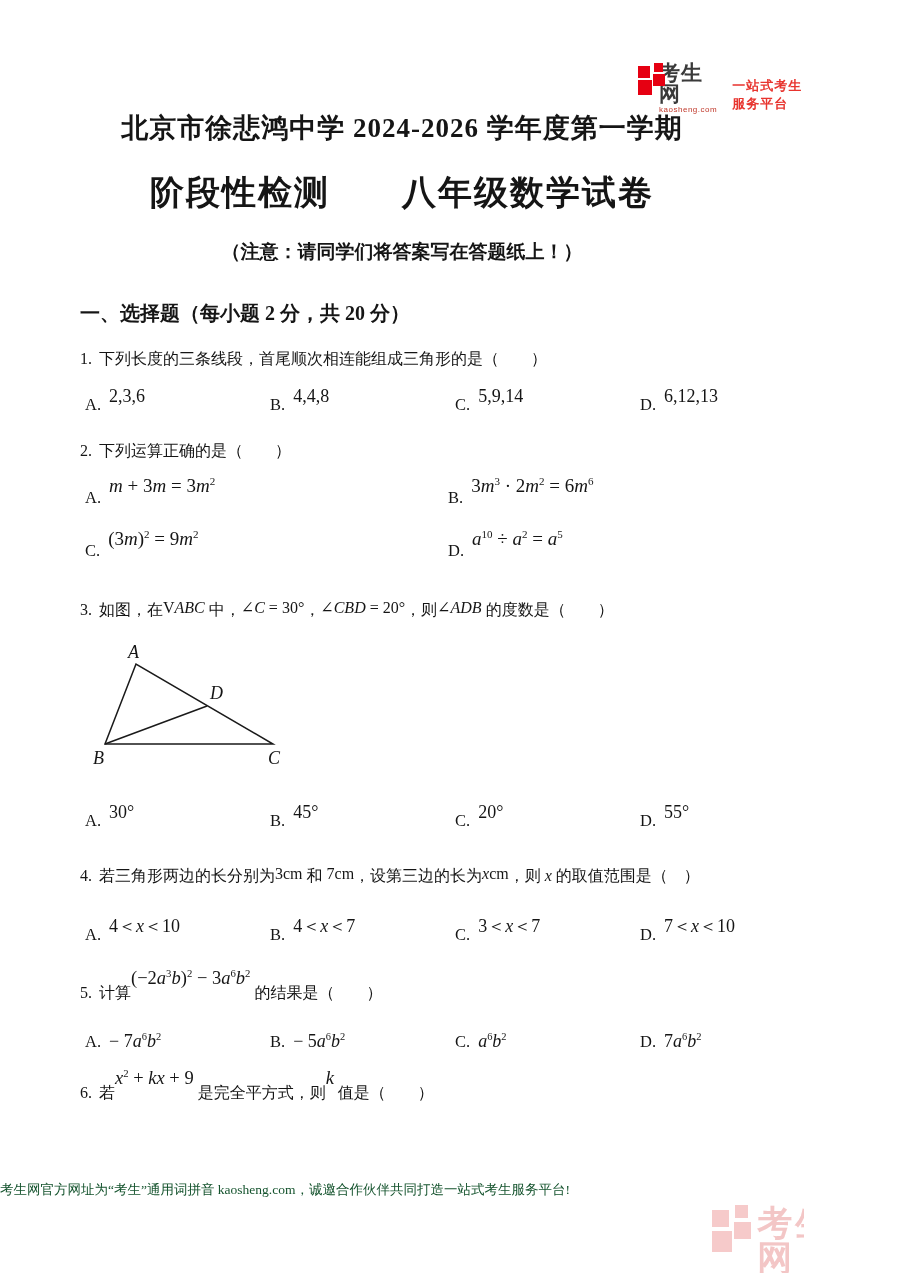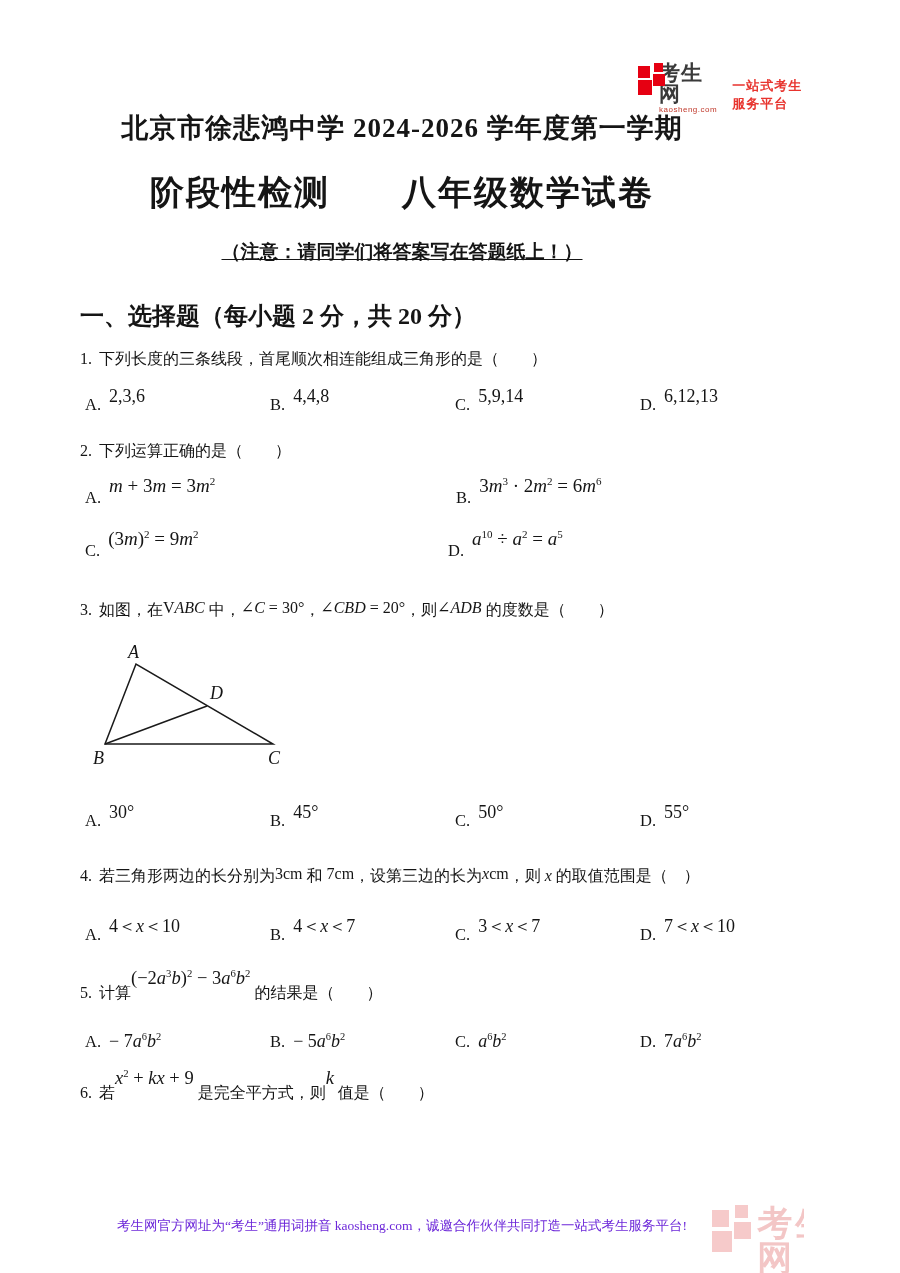--- a/index.html
+++ b/index.html
@@ -15,51 +15,51 @@
   .mark .s3{left:16px;top:1px;width:9px;height:9px;}
   .mark .s4{left:15px;top:12px;width:12px;height:12px;}
   .brandcol{margin-left:4px;line-height:1;}
   .brandname{font-family:"Liberation Sans","DejaVu Sans",sans-serif;font-size:21px;font-weight:700;color:#3a3a3a;letter-spacing:1px;}
   .branddomain{font-family:"Liberation Sans",sans-serif;font-size:8px;color:#c0392b;margin-top:2px;letter-spacing:.5px;}
   .tagline{font-family:"Liberation Sans",sans-serif;font-size:13px;font-weight:700;color:#e8342e;margin-left:15px;margin-top:15px;letter-spacing:1px;}
 
   
   .t1{position:absolute;left:0;top:110px;width:100%;text-align:center;font-size:27px;font-weight:700;letter-spacing:1px;}
   .t2{position:absolute;left:0;top:170px;width:100%;text-align:center;font-size:34px;font-weight:700;letter-spacing:2px;}
-  .notice{position:absolute;left:0;top:239px;width:100%;text-align:center;font-size:19px;font-weight:700;text-decoration:underline;}
-  .sec{position:absolute;left:80px;top:300px;font-size:24px;font-weight:700;}
+  .notice{position:absolute;left:0;top:239px;width:100%;text-align:center;font-size:19px;font-weight:700;}
+  .sec{position:absolute;left:80px;top:300px;font-size:20px;font-weight:700;}
 
   
   .stem{position:absolute;left:80px;font-size:16px;white-space:nowrap;}
   .qnum{margin-right:7px;}
   .fm{font-size:16px;position:relative;top:-2px;}
   .fmb{font-size:18.5px;position:relative;top:-14px;}
   sup{font-size:.58em;line-height:0;vertical-align:super;}
   i{font-style:italic;}
 
   .opts{position:absolute;left:85px;display:grid;white-space:nowrap;}
   .opts4{grid-template-columns:185px 185px 185px auto;}
   .opts2{grid-template-columns:363px auto;}
   .opt .label{font-size:16.5px;}
   .opt .val{font-size:18px;margin-left:8px;display:inline-block;}
   .opts2 .opt .val{font-size:19px;}
   .lift8 .val{position:relative;top:-8px;}
   .lift11 .val{position:relative;top:-11px;}
 
   #q1-stem{top:349px;} #q1-opts{top:394px;}
-  #q2-stem{top:441px;} #q2-opts-r1{top:486px;gap:8px;} #q2-opts-r2{top:539px;}
+  #q2-stem{top:441px;} #q2-opts-r1{top:486px;} #q2-opts-r2{top:539px;}
   #q3-stem{top:600px;} #q3-fig{position:absolute;left:82px;top:642px;} #q3-opts{top:810px;}
   #q4-stem{top:866px;} #q4-opts{top:922px;}
   #q5-stem{top:982px;} #q5-opts{top:1031px;}
   #q6-stem{top:1082px;}
 
   .figlabel{font-family:"Liberation Serif",serif;font-style:italic;font-size:18px;fill:#151515;}
 
   
-  .footer{position:absolute;left:0;top:1181px;width:100%;text-align:center;font-size:13.5px;color:#6d28d9;margin-top:36px;}
+  .footer{position:absolute;left:0;top:1181px;width:100%;text-align:left;font-size:13.5px;color:#14532d;}
   .wm{position:absolute;left:712px;top:1205px;display:flex;align-items:flex-start;}
   .wm .mark{width:44px;height:48px;}
   .wm .mark div{background:#f6caca;}
   .wm .mark .s1{left:0;top:5px;width:17px;height:17px;}
   .wm .mark .s2{left:0;top:26px;width:20px;height:21px;}
   .wm .mark .s3{left:23px;top:0;width:13px;height:13px;}
   .wm .mark .s4{left:22px;top:17px;width:17px;height:17px;}
   .wmcol{margin-left:8px;line-height:1;}
   .wmname{font-family:"Liberation Sans",sans-serif;font-size:35px;font-weight:700;color:#f3c6c6;letter-spacing:3px;}
   .wmdomain{font-family:"Liberation Sans",sans-serif;font-size:12px;color:#f0cfcf;margin-top:3px;letter-spacing:1px;}
@@ -118,21 +118,21 @@
     <polygon points="54,22 23,102 191,102" fill="none" stroke="#1a1a1a" stroke-width="1.5"></polygon>
     <line x1="23" y1="102" x2="125" y2="64" stroke="#1a1a1a" stroke-width="1.5"></line>
     <text class="figlabel" x="46" y="16">A</text>
     <text class="figlabel" x="11" y="122">B</text>
     <text class="figlabel" x="186" y="122">C</text>
     <text class="figlabel" x="128" y="57">D</text>
   </svg>
   <div class="opts opts4 lift8" id="q3-opts">
     <span class="opt"><span class="label">A.</span><span class="val">30°</span></span>
     <span class="opt"><span class="label">B.</span><span class="val">45°</span></span>
-    <span class="opt"><span class="label">C.</span><span class="val">50°</span></span>
+    <span class="opt"><span class="label">C.</span><span class="val">20°</span></span>
     <span class="opt"><span class="label">D.</span><span class="val">55°</span></span>
   </div>
 
   <div class="stem" id="q4-stem">
     <span class="qnum">4.</span><span>若三角形两边的长分别为<span class="fm">3cm</span> 和 <span class="fm">7cm</span>，设第三边的长为<span class="fm"><i>x</i>cm</span>，则 <i>x</i> 的取值范围是（　）</span>
   </div>
   <div class="opts opts4 lift8" id="q4-opts">
     <span class="opt"><span class="label">A.</span><span class="val">4＜<i>x</i>＜10</span></span>
     <span class="opt"><span class="label">B.</span><span class="val">4＜<i>x</i>＜7</span></span>
     <span class="opt"><span class="label">C.</span><span class="val">3＜<i>x</i>＜7</span></span>

